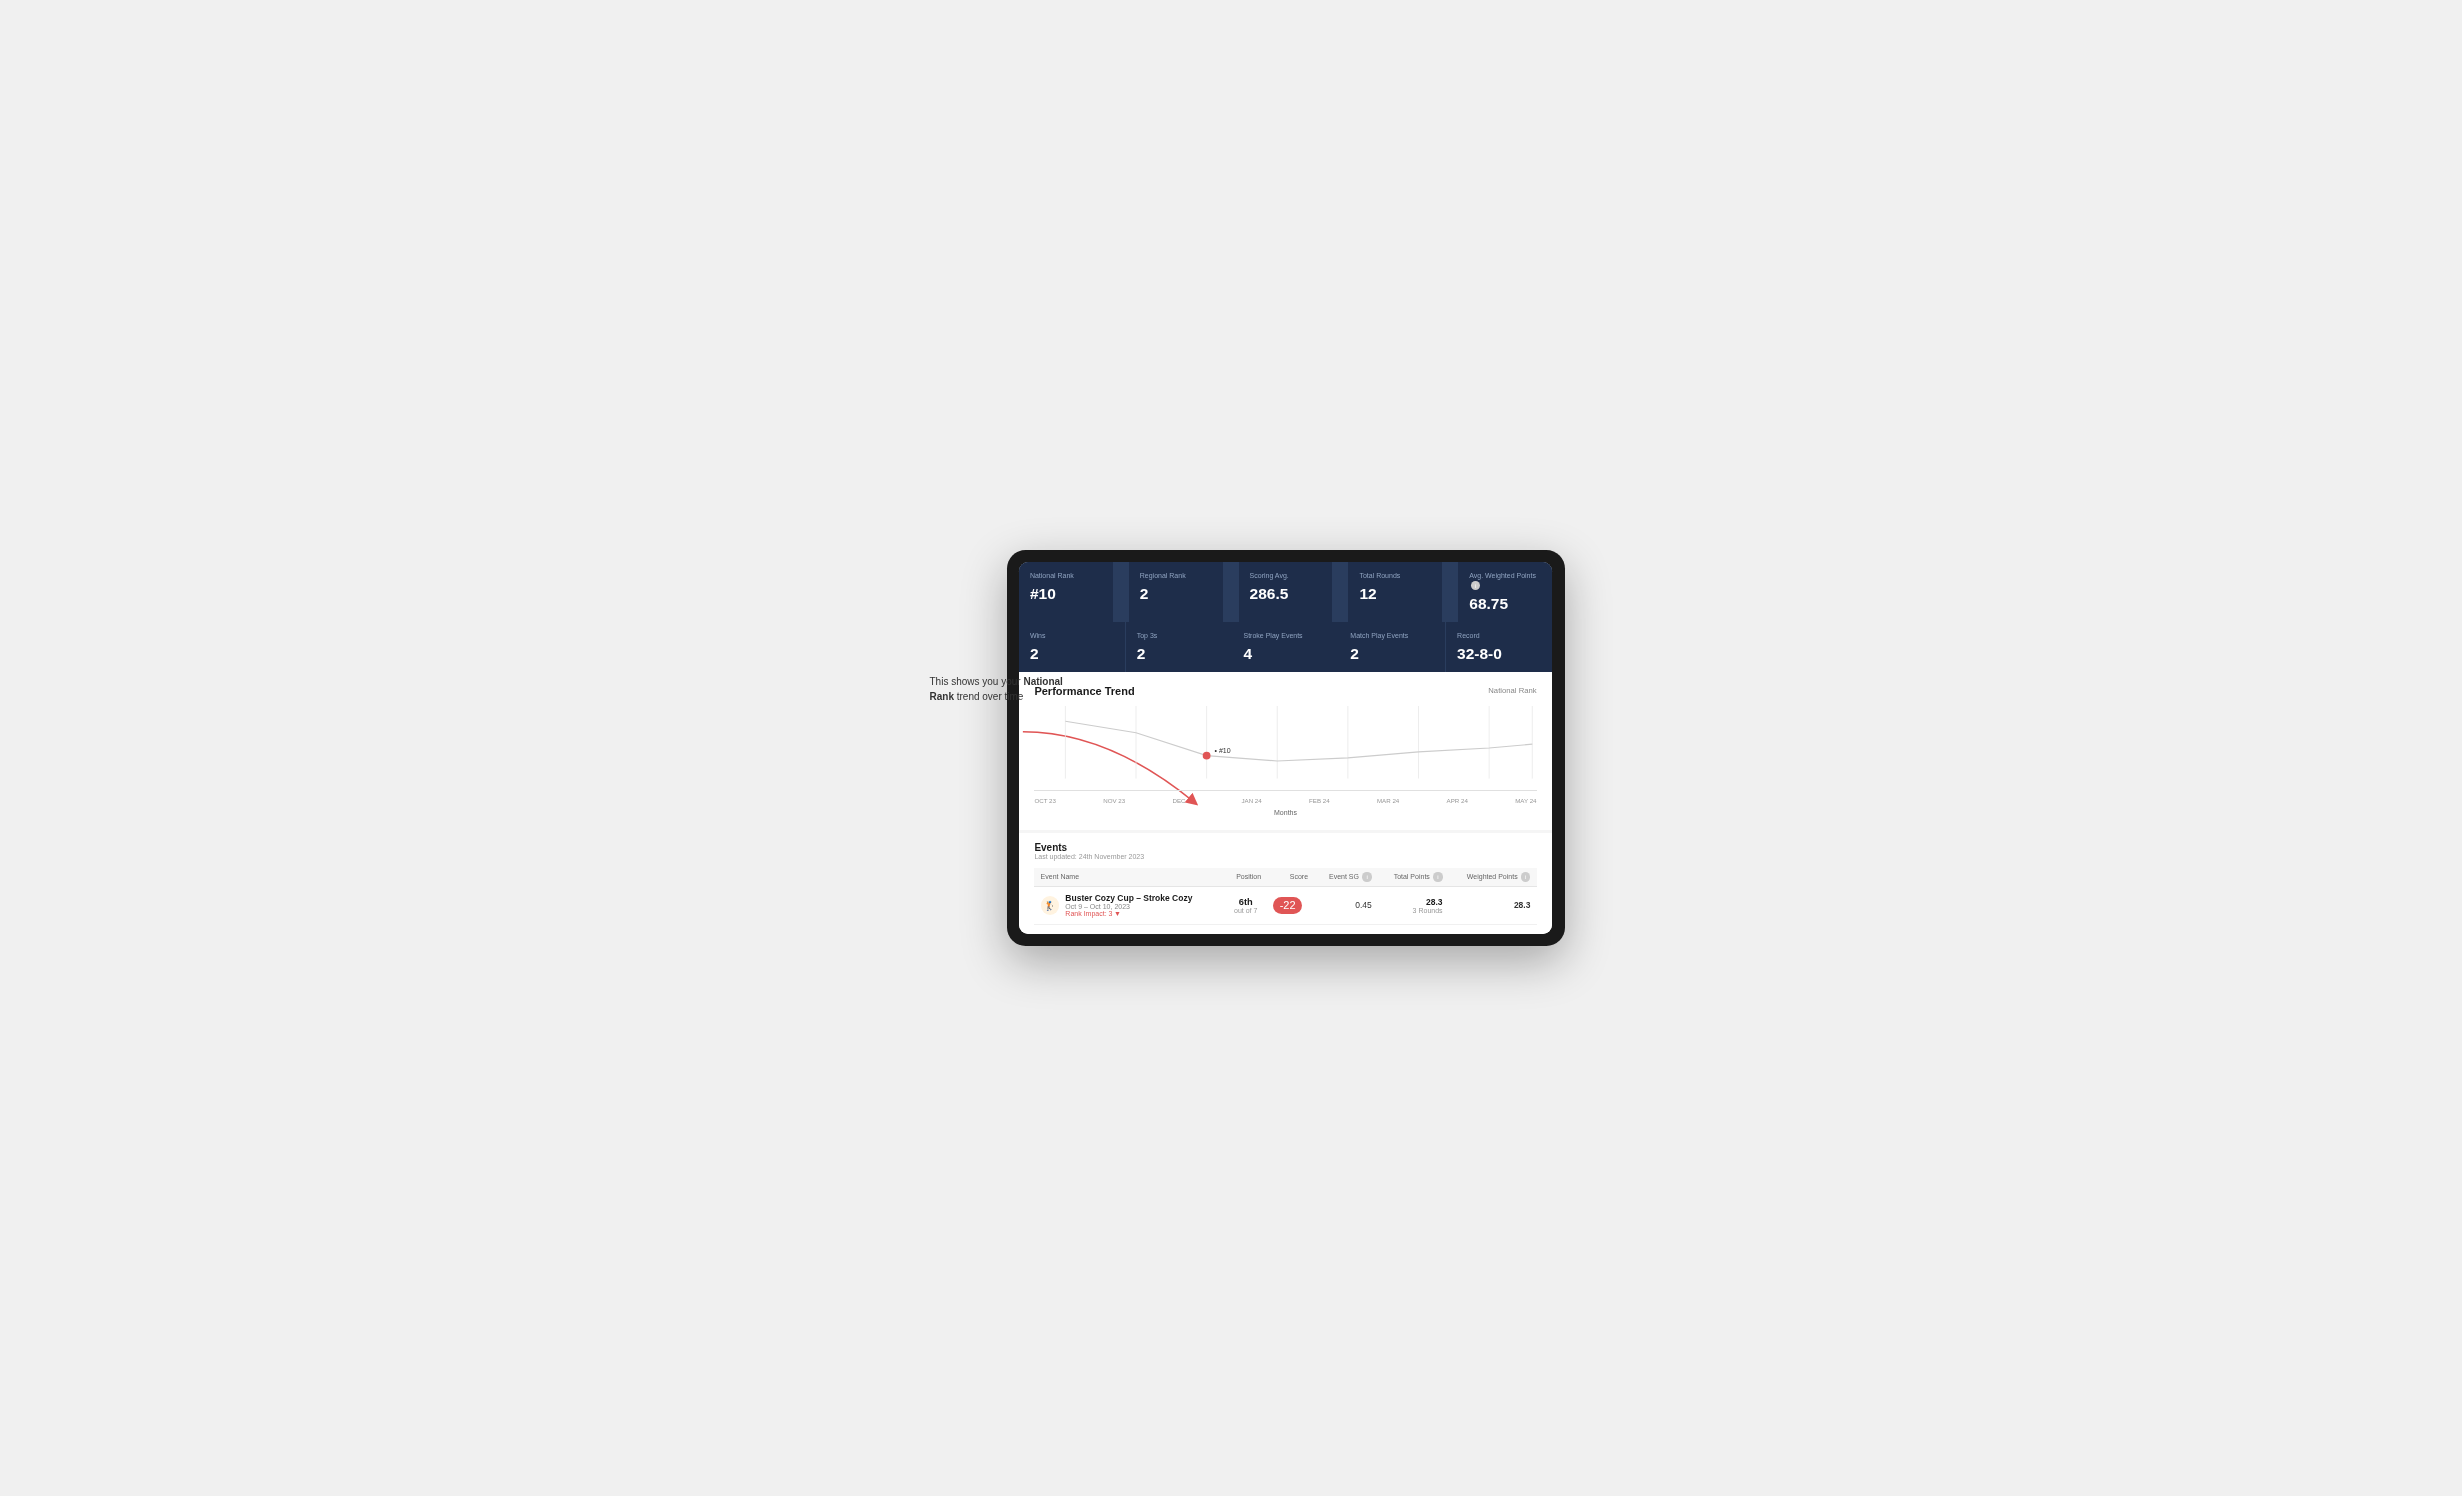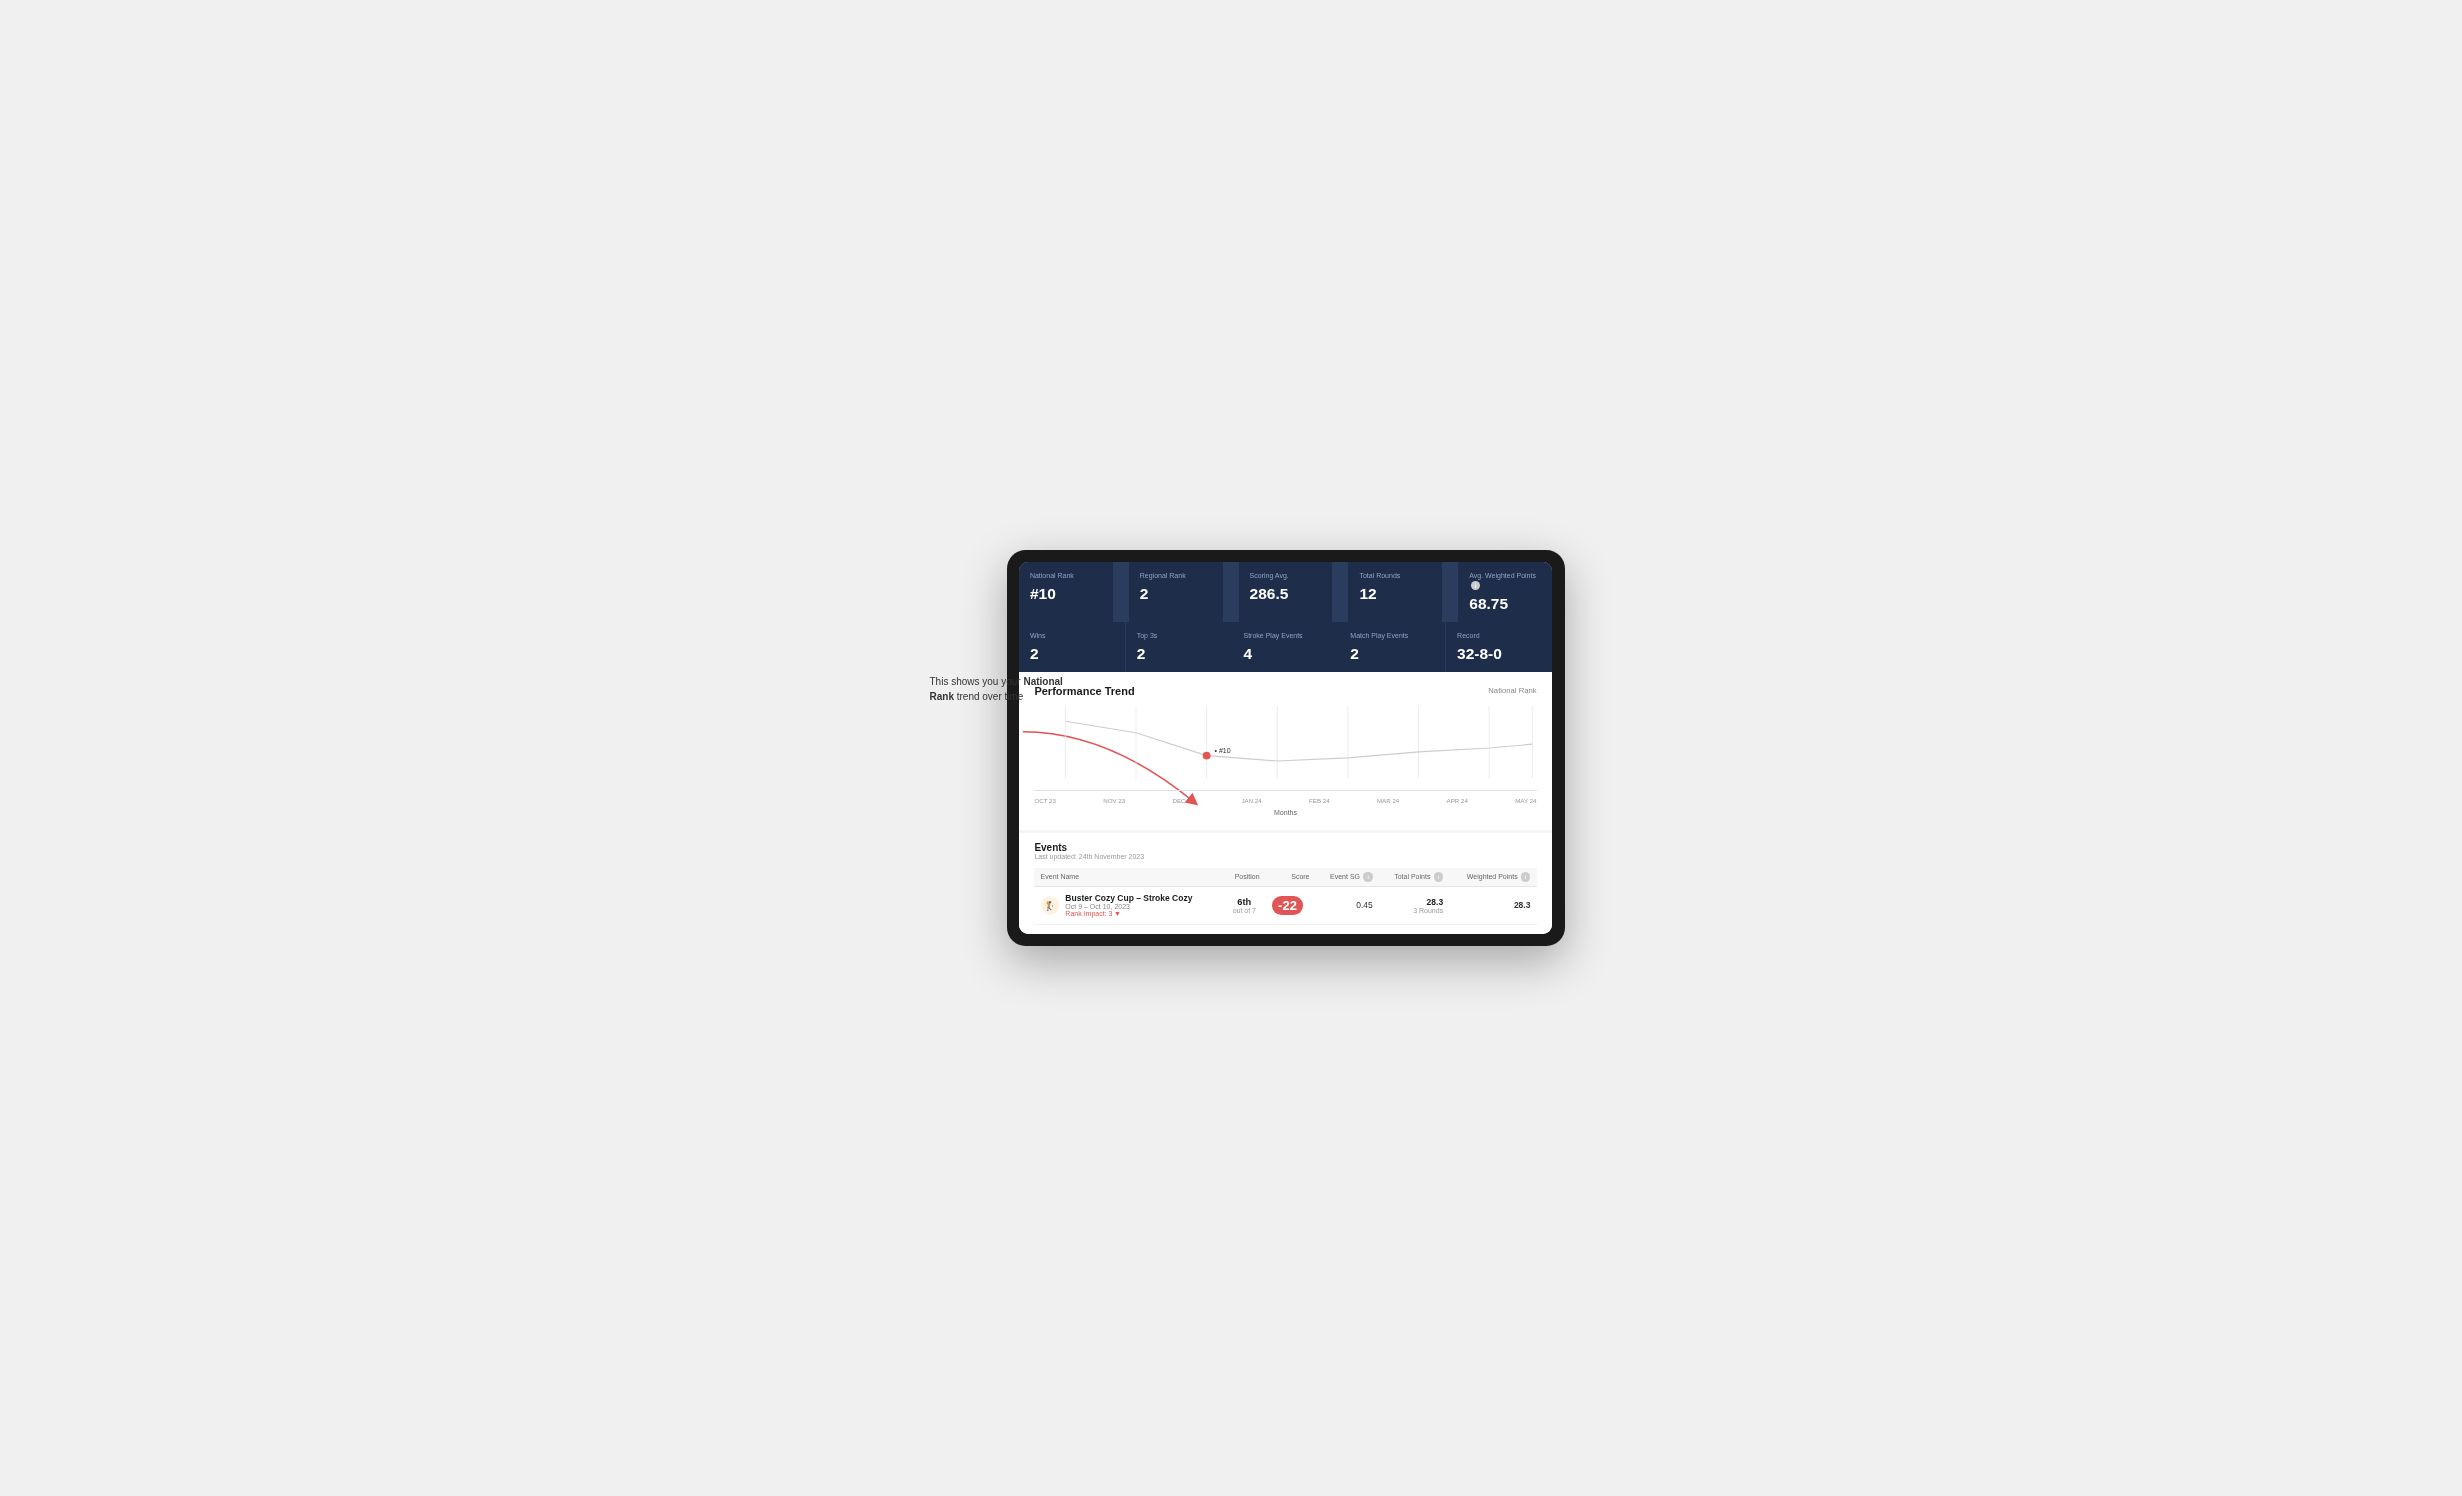--- a/index.html
+++ b/index.html
@@ -246,22 +246,22 @@
     .position-sub {
       font-size: 7px;
       color: #999;
     }
 
     .score-badge {
       background: #e05555;
       color: #fff;
       border-radius: 9.3px;
       padding: 2.3px 6.2px;
-      font-size: 13px;
-      font-weight: 700;
+      font-size: 11px;
+      font-weight: 400;
       text-align: center;
       display: inline-block;
     }
 
     .td-right {
       text-align: right;
       font-size: 8.5px;
       color: #333;
     }
 

